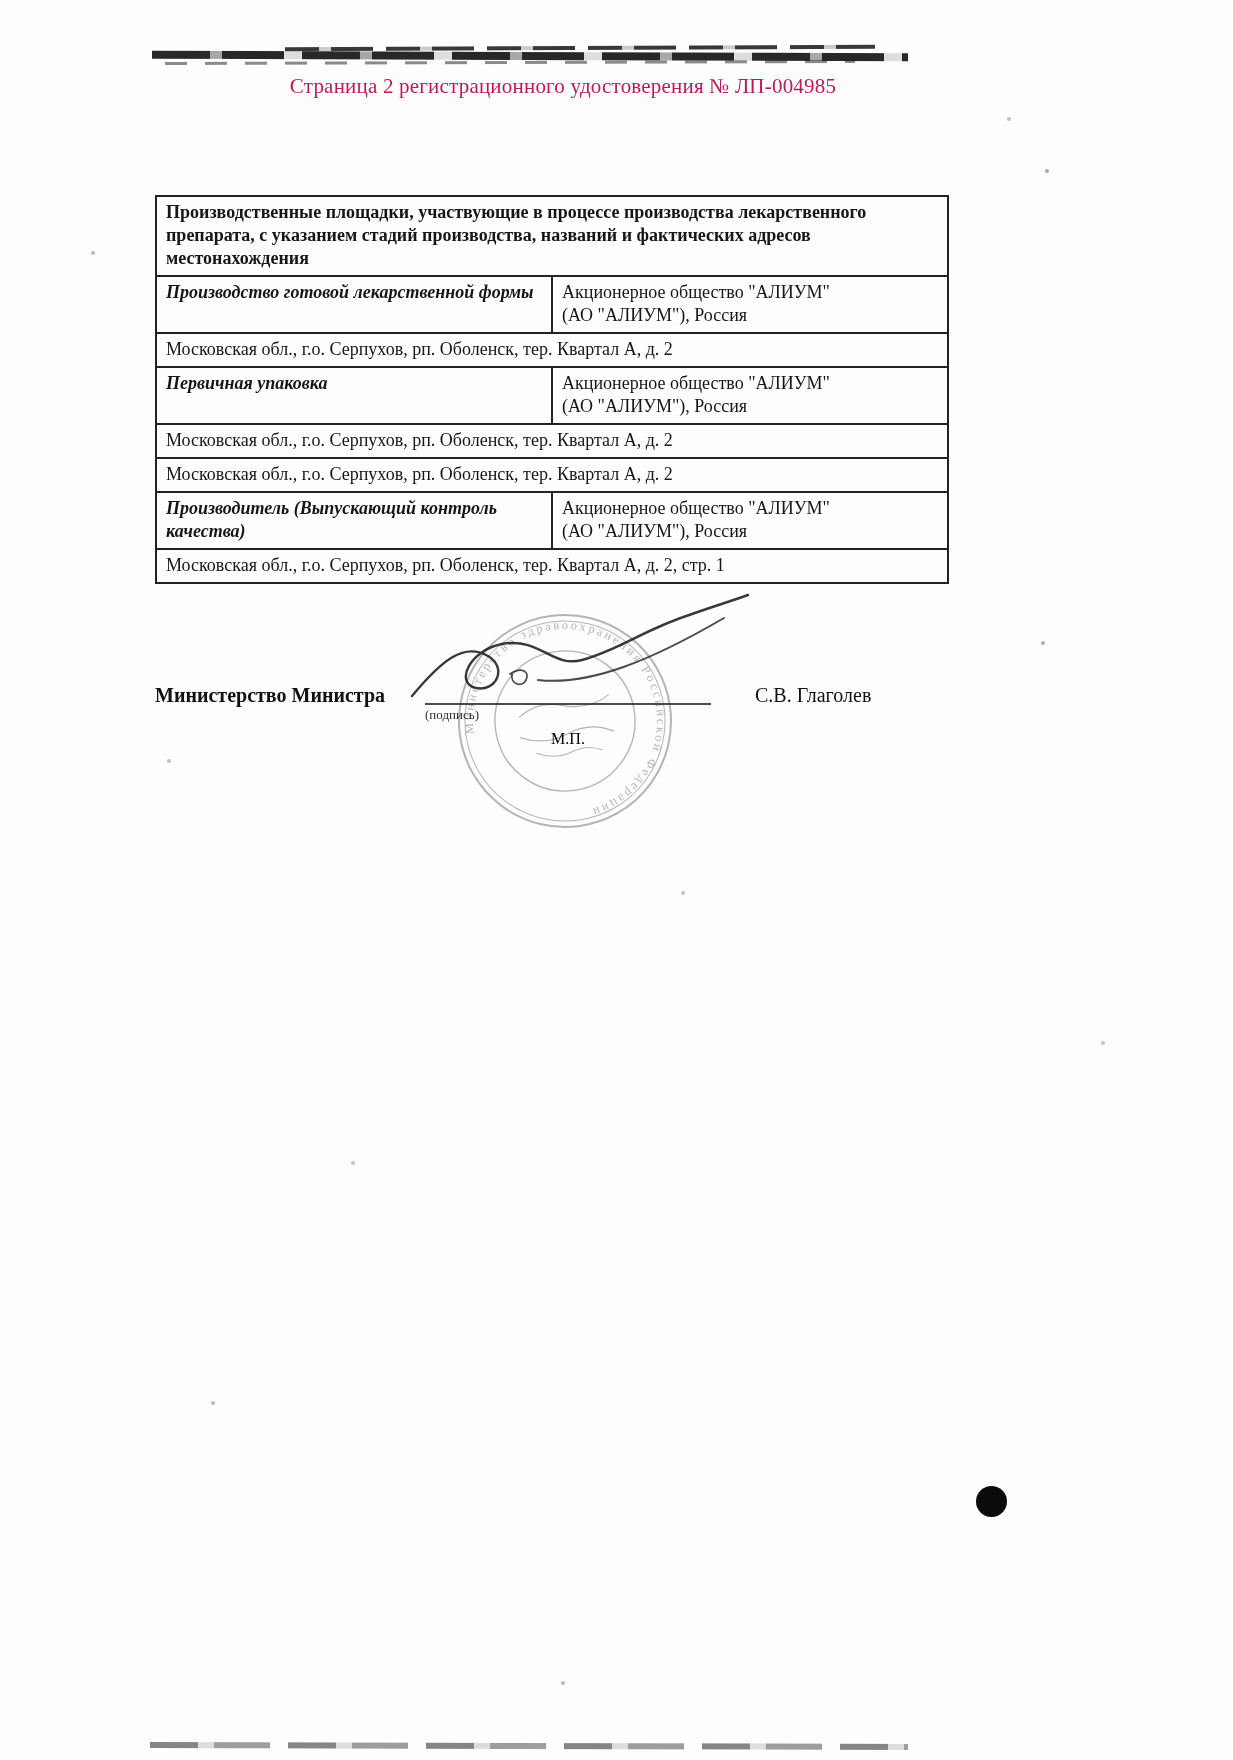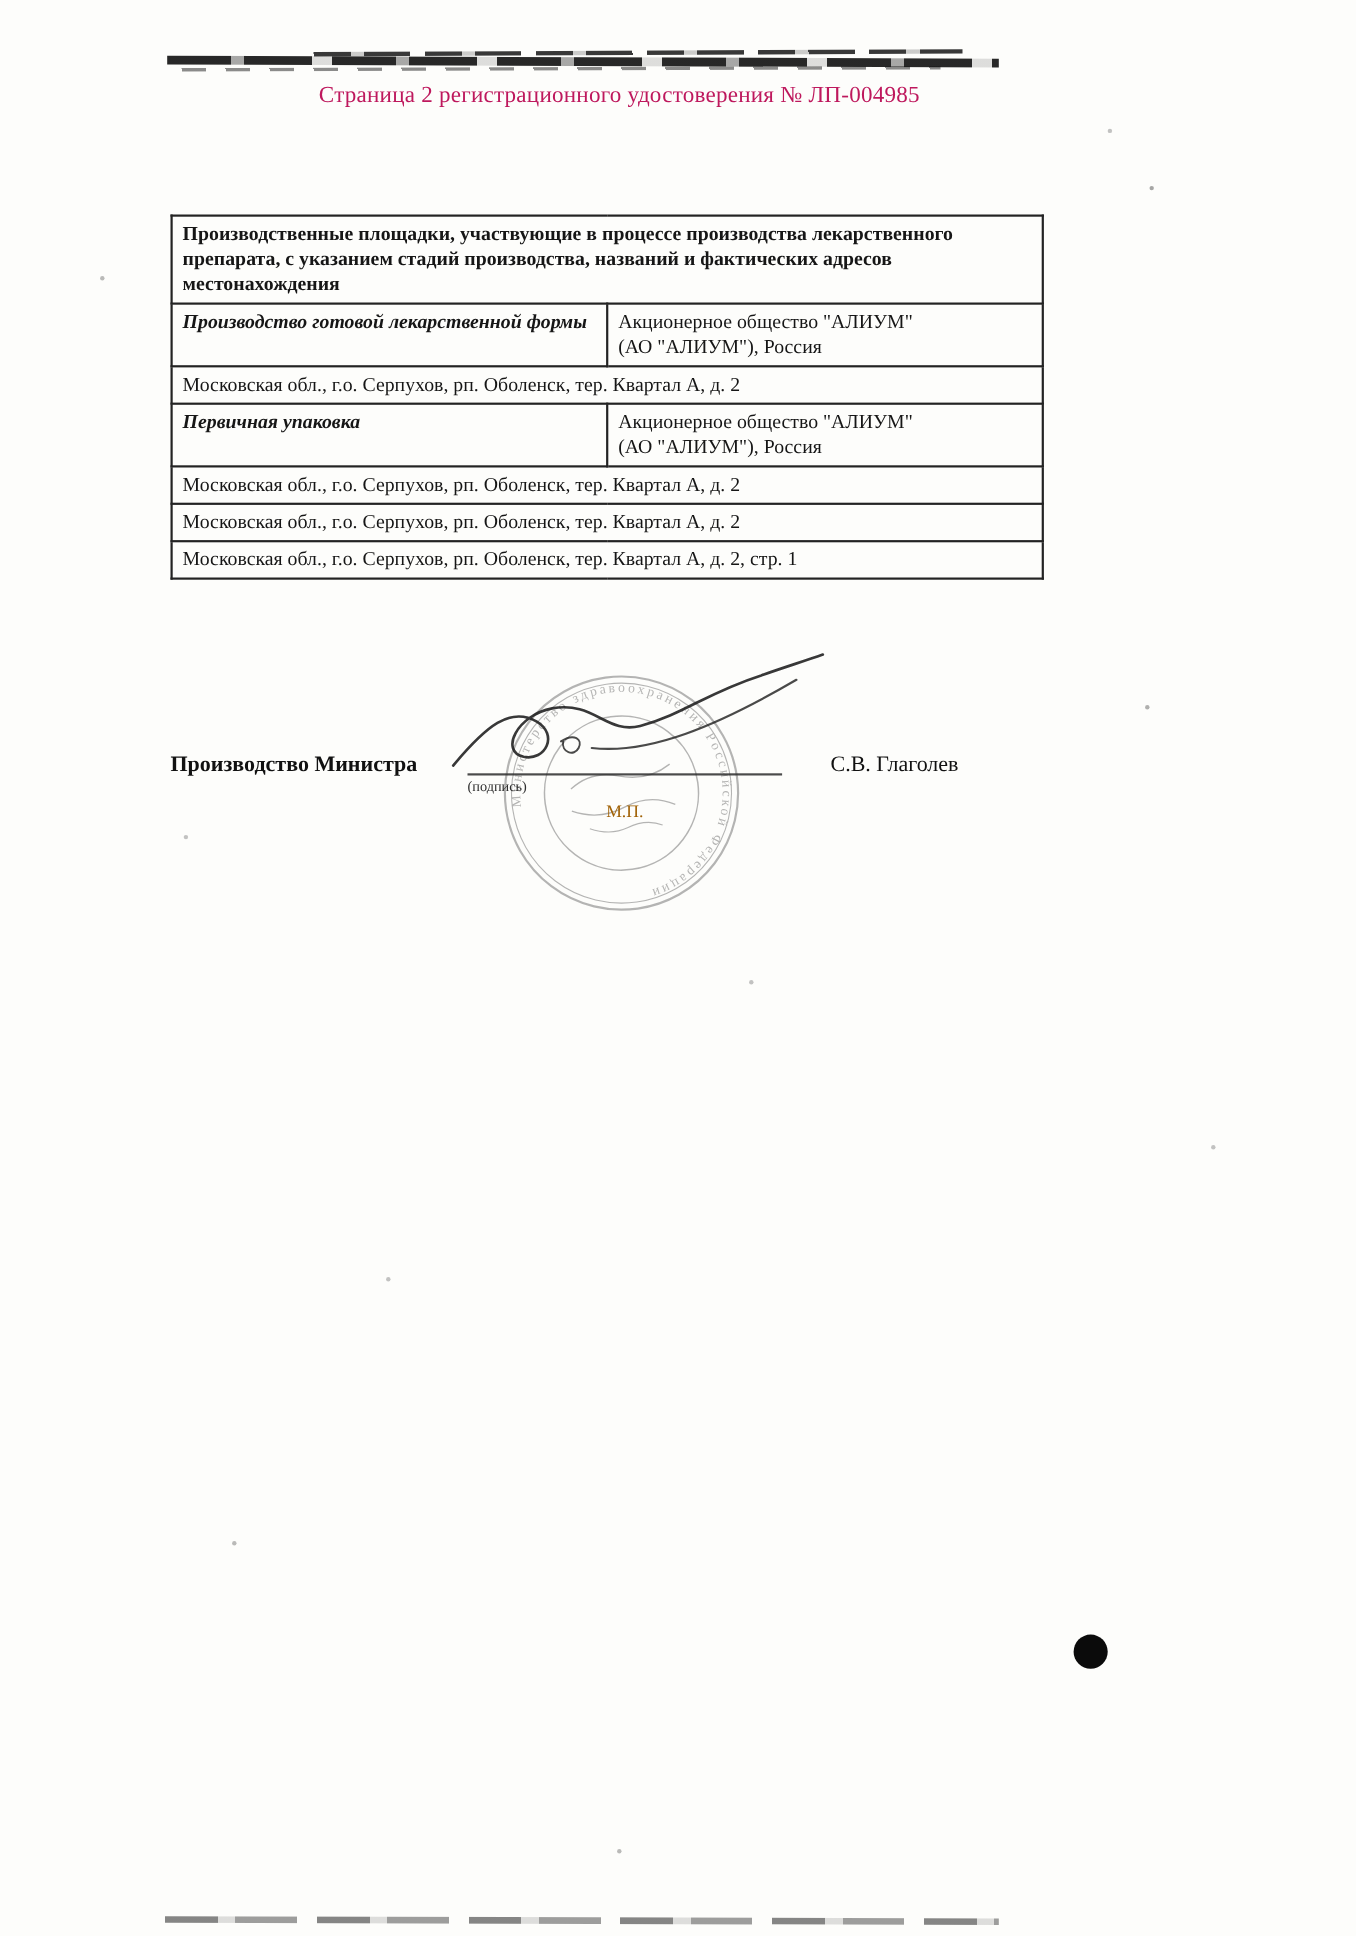--- a/index.html
+++ b/index.html
@@ -95,21 +95,21 @@
   .sig-line {
     position: absolute; top: 703px; left: 425px; width: 286px;
     border-top: 2px solid #2b2b2b; opacity: .85;
   }
   .sig-caption {
     position: absolute; top: 707px; left: 425px; width: 286px;
     text-align: left; font-size: 13px; color: #2f2f2f;
   }
   .mp-mark {
     position: absolute; top: 730px; left: 425px; width: 286px;
-    text-align: center; font-size: 16px; color: #a16207;
+    text-align: center; font-size: 16px; color: #000000;
   }
 
   .sig-svg { position: absolute; top: 588px; left: 390px; }
   .stamp-svg {
     position: absolute; top: 606px; left: 450px;
     opacity: .40; transform: rotate(-8deg);
   }
 
   .punch-dot {
     position: absolute; top: 1486px; left: 976px;
@@ -152,20 +152,25 @@
 (АО "АЛИУМ"), Россия</td>
       </tr>
       <tr>
         <td colspan="2" class="addr">Московская обл., г.о. Серпухов, рп. Оболенск, тер. Квартал А, д. 2</td>
       </tr>
 
       <tr>
         <td colspan="2" class="addr">Московская обл., г.о. Серпухов, рп. Оболенск, тер. Квартал А, д. 2</td>
       </tr>
 
+      <tr>
+        <td class="stage">Производитель (Выпускающий контроль качества)</td>
+        <td class="company">Акционерное общество "АЛИУМ"
+(АО "АЛИУМ"), Россия</td>
+      </tr>
       <tr>
         <td colspan="2" class="addr">Московская обл., г.о. Серпухов, рп. Оболенск, тер. Квартал А, д. 2, стр. 1</td>
       </tr>
     </tbody>
   </table>
 
   <svg class="stamp-svg" width="230" height="230" viewBox="0 0 230 230">
     <defs>
       <path id="stamp-text-circle" d="M 115,115 m -92,0 a 92,92 0 1,1 184,0 a 92,92 0 1,1 -184,0"></path>
     </defs>
@@ -179,21 +184,21 @@
     <path d="M 68 125 q 24 12 48 3 q 24 -9 46 4" fill="none" stroke="#4a4a4a" stroke-width="1.2"></path>
     <path d="M 82 143 q 18 9 34 4 q 18 -6 32 2" fill="none" stroke="#4a4a4a" stroke-width="1"></path>
   </svg>
 
   <svg class="sig-svg" width="370" height="125" viewBox="0 0 370 125">
     <path d="M 22 108 C 52 72 74 54 98 68 C 118 80 106 104 86 100 C 64 95 80 62 112 56 C 150 49 162 80 192 72 C 232 61 252 42 302 26 C 322 19 344 12 358 7" fill="none" stroke="#1d1d1d" stroke-width="2.4" stroke-linecap="round" opacity="0.88"></path>
     <path d="M 148 92 C 200 98 262 72 334 30" fill="none" stroke="#1d1d1d" stroke-width="2" stroke-linecap="round" opacity="0.8"></path>
     <path d="M 120 86 C 132 78 140 84 136 92 C 132 100 120 96 122 86" fill="none" stroke="#1d1d1d" stroke-width="1.8" stroke-linecap="round" opacity="0.8"></path>
   </svg>
 
-  <div class="sig-title">Производство Министра</div>
+  <div class="sig-title">Министерство Министра</div>
   <div class="sig-line"></div>
   <div class="sig-caption">(подпись)</div>
   <div class="mp-mark">М.П.</div>
   <div class="sig-name">С.В. Глаголев</div>
 
   <div class="punch-dot"></div>
   <div class="noise-bottom"></div>
 
 </div>
 

